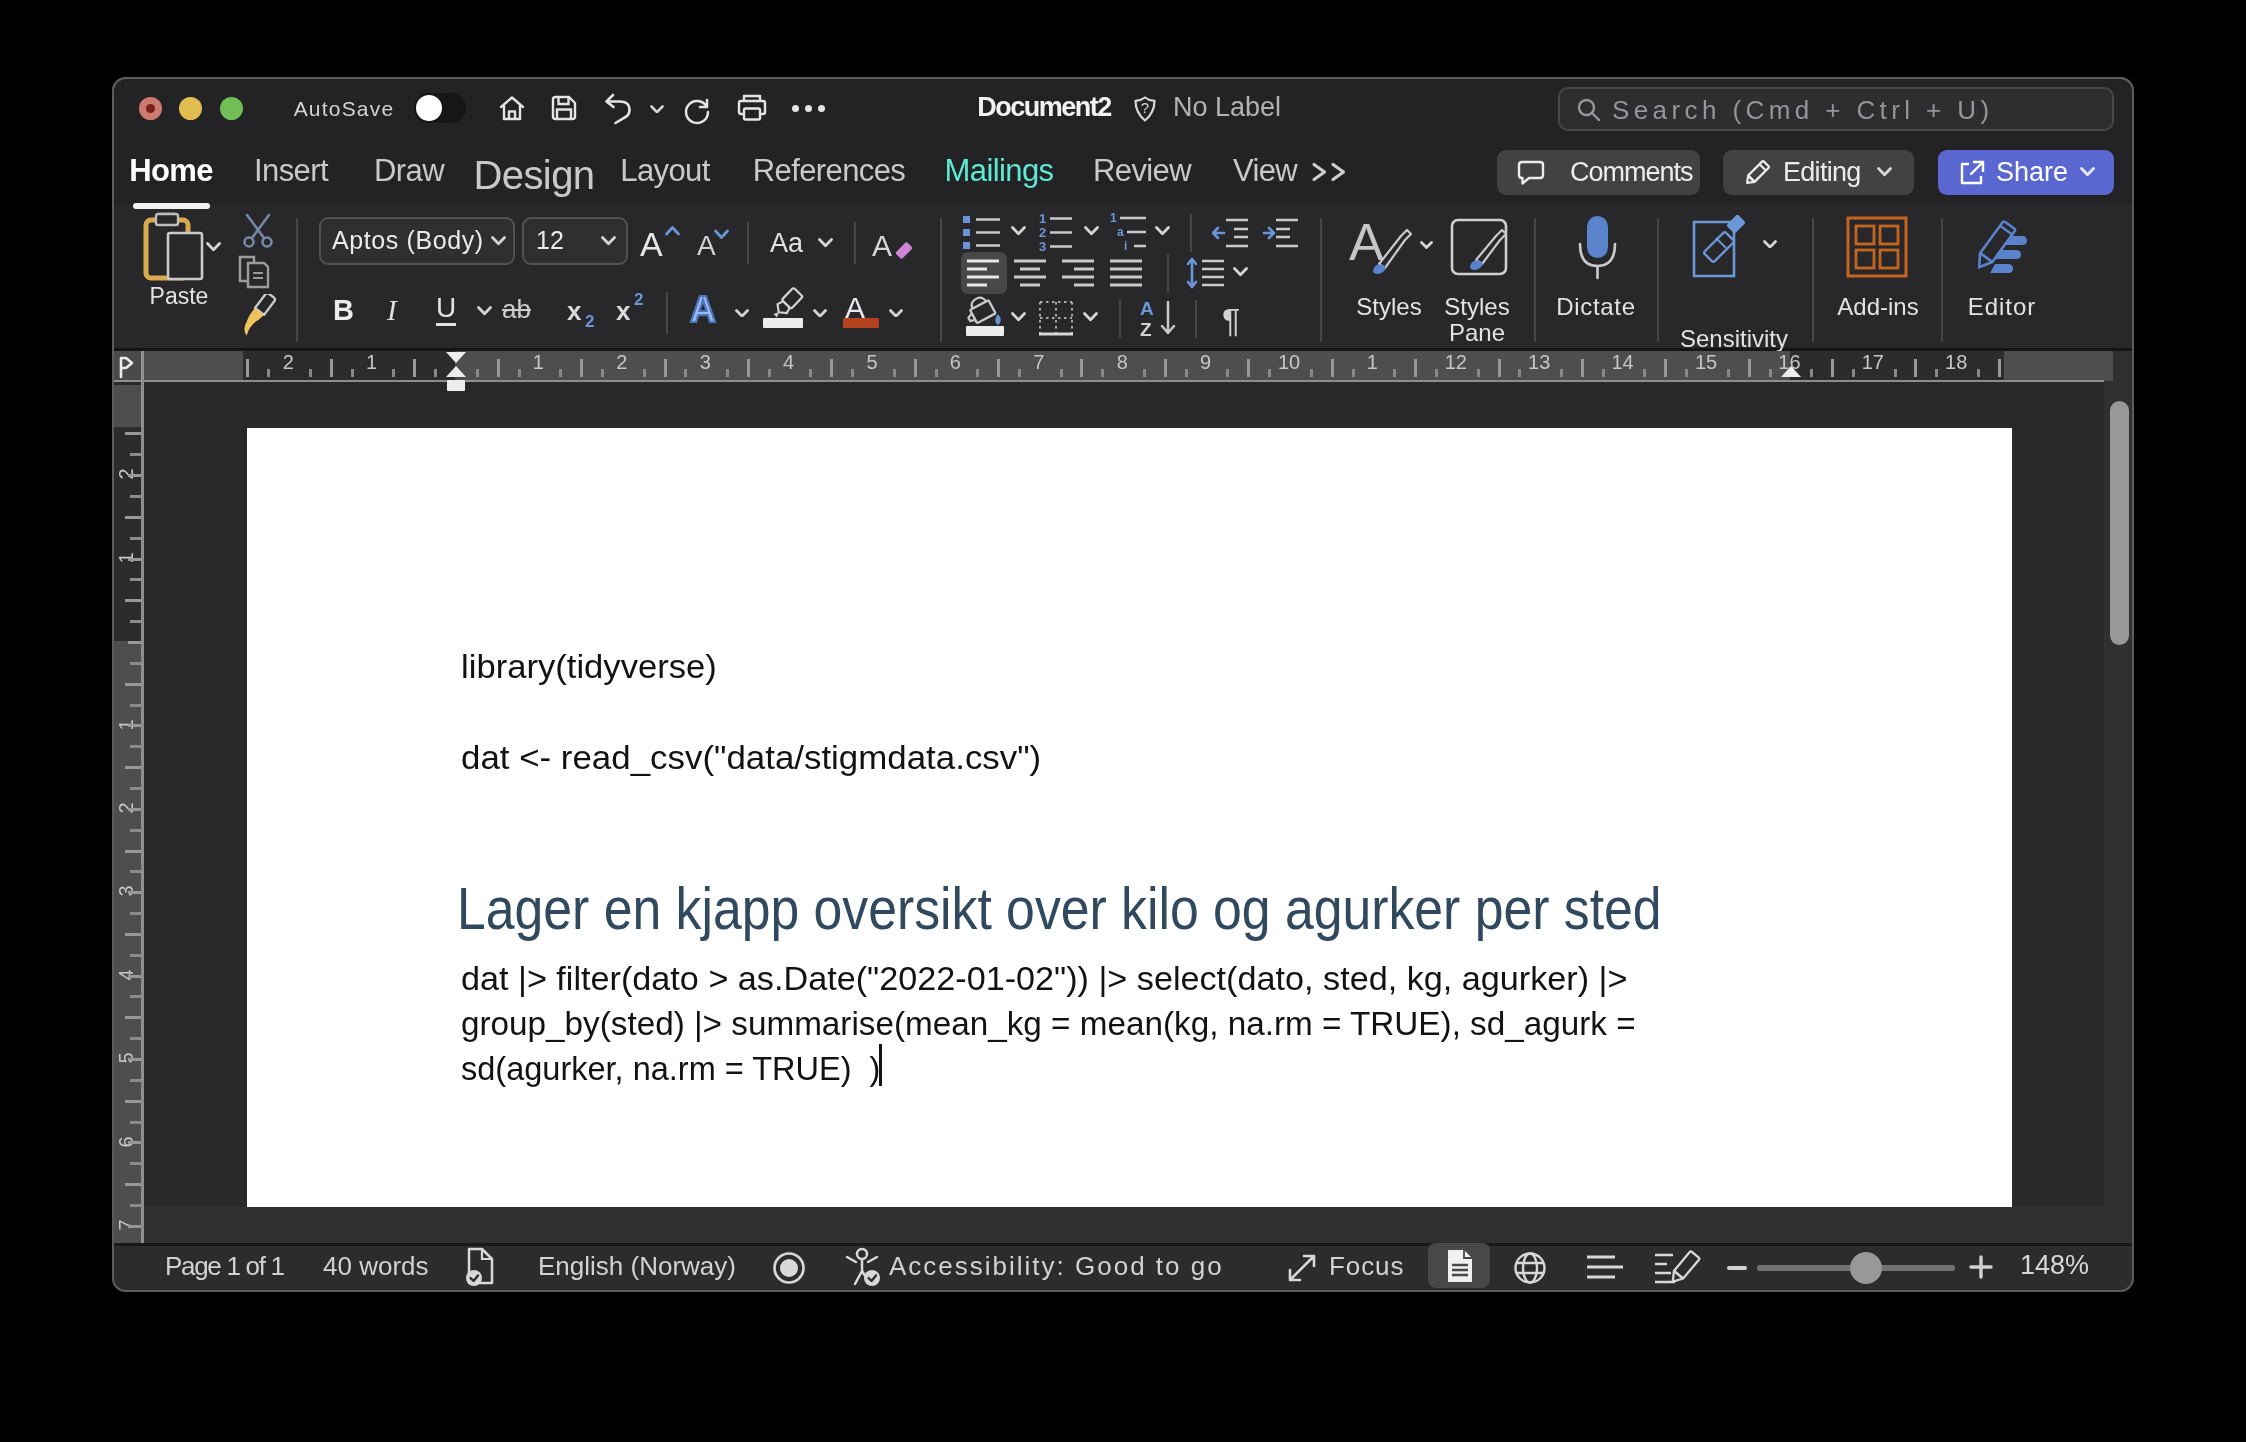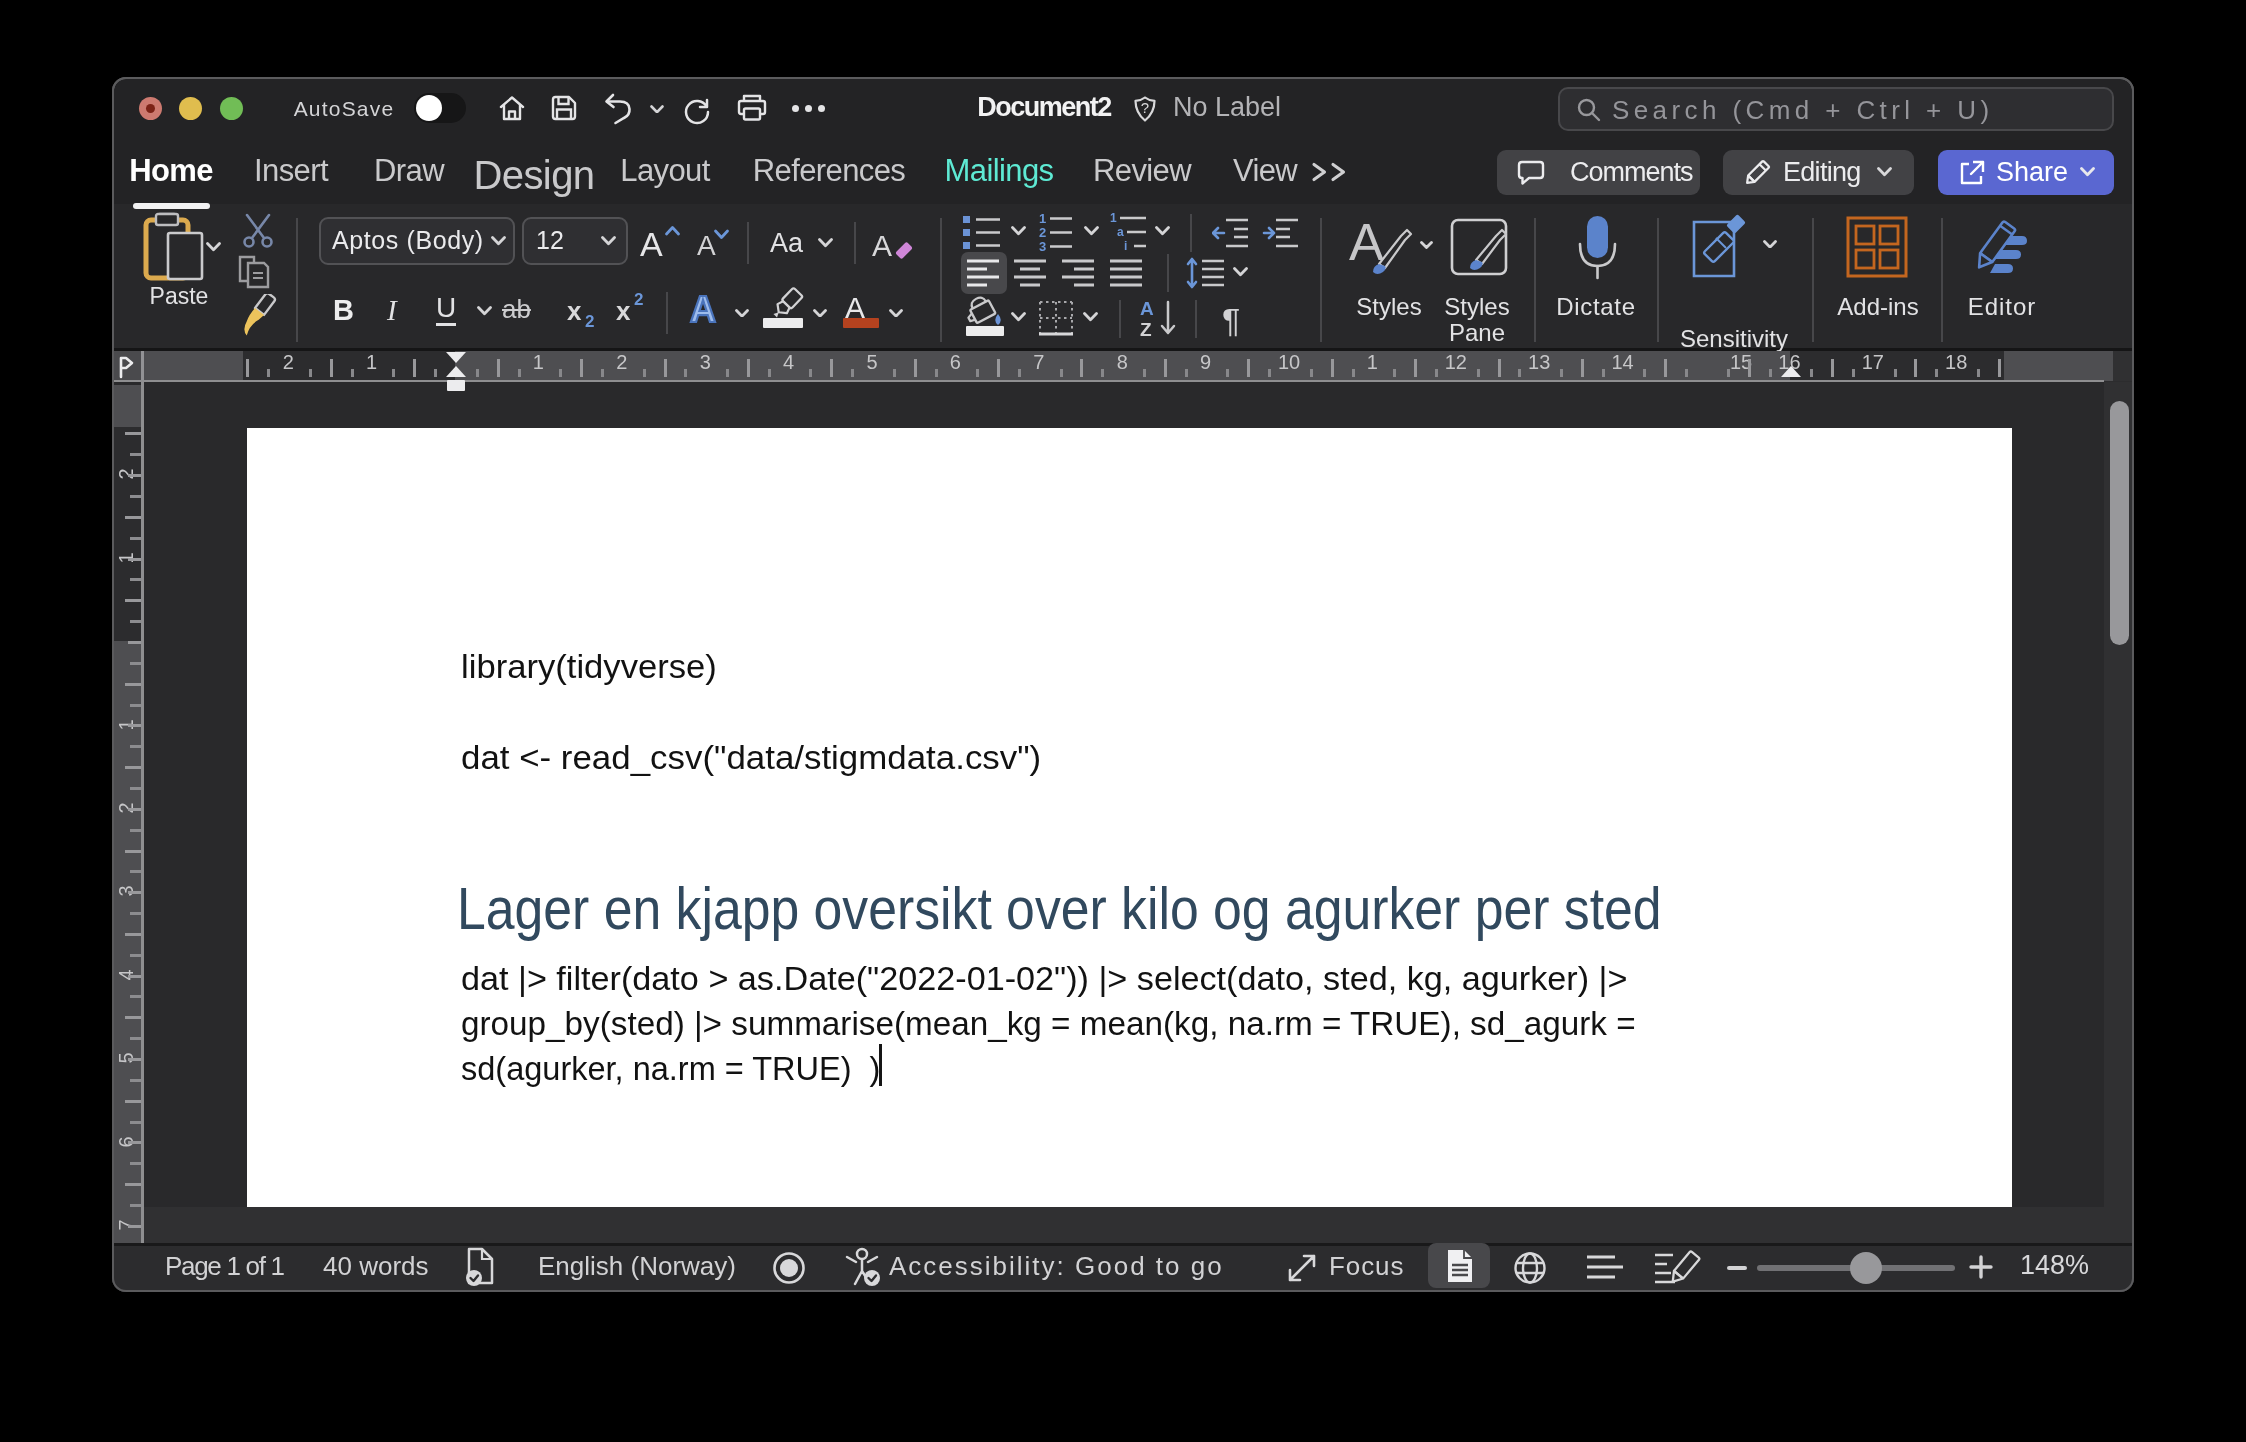--- a/index.html
+++ b/index.html
@@ -350,21 +350,21 @@
 <div style="position:absolute;left:760.0px;top:275.1px;font-size:20px;line-height:1;color:#c6c6c8;font-weight:400;white-space:nowrap;transform:translateX(-50%);">5</div>
 <div style="position:absolute;left:843.4000000000001px;top:275.1px;font-size:20px;line-height:1;color:#c6c6c8;font-weight:400;white-space:nowrap;transform:translateX(-50%);">6</div>
 <div style="position:absolute;left:926.8000000000002px;top:275.1px;font-size:20px;line-height:1;color:#c6c6c8;font-weight:400;white-space:nowrap;transform:translateX(-50%);">7</div>
 <div style="position:absolute;left:1010.2px;top:275.1px;font-size:20px;line-height:1;color:#c6c6c8;font-weight:400;white-space:nowrap;transform:translateX(-50%);">8</div>
 <div style="position:absolute;left:1093.6px;top:275.1px;font-size:20px;line-height:1;color:#c6c6c8;font-weight:400;white-space:nowrap;transform:translateX(-50%);">9</div>
 <div style="position:absolute;left:1177.0px;top:275.1px;font-size:20px;line-height:1;color:#c6c6c8;font-weight:400;white-space:nowrap;transform:translateX(-50%);">10</div>
 <div style="position:absolute;left:1260.4px;top:275.1px;font-size:20px;line-height:1;color:#c6c6c8;font-weight:400;white-space:nowrap;transform:translateX(-50%);">1</div>
 <div style="position:absolute;left:1343.8000000000002px;top:275.1px;font-size:20px;line-height:1;color:#c6c6c8;font-weight:400;white-space:nowrap;transform:translateX(-50%);">12</div>
 <div style="position:absolute;left:1427.2px;top:275.1px;font-size:20px;line-height:1;color:#c6c6c8;font-weight:400;white-space:nowrap;transform:translateX(-50%);">13</div>
 <div style="position:absolute;left:1510.6000000000001px;top:275.1px;font-size:20px;line-height:1;color:#c6c6c8;font-weight:400;white-space:nowrap;transform:translateX(-50%);">14</div>
-<div style="position:absolute;left:1594.0px;top:275.1px;font-size:20px;line-height:1;color:#c6c6c8;font-weight:400;white-space:nowrap;transform:translateX(-50%);margin-left:35px;">15</div>
+<div style="position:absolute;left:1594.0px;top:275.1px;font-size:20px;line-height:1;color:#c6c6c8;font-weight:400;white-space:nowrap;transform:translateX(-50%);">15</div>
 <div style="position:absolute;left:1677.4px;top:275.1px;font-size:20px;line-height:1;color:#c6c6c8;font-weight:400;white-space:nowrap;transform:translateX(-50%);">16</div>
 <div style="position:absolute;left:1760.8000000000002px;top:275.1px;font-size:20px;line-height:1;color:#c6c6c8;font-weight:400;white-space:nowrap;transform:translateX(-50%);">17</div>
 <div style="position:absolute;left:1844.2px;top:275.1px;font-size:20px;line-height:1;color:#c6c6c8;font-weight:400;white-space:nowrap;transform:translateX(-50%);">18</div>
 <div style="position:absolute;left:134px;top:282px;width:3px;height:18px;background:#98989b"></div>
 <div style="position:absolute;left:155px;top:292px;width:3px;height:8px;background:#88888b"></div>
 <div style="position:absolute;left:197px;top:292px;width:3px;height:8px;background:#88888b"></div>
 <div style="position:absolute;left:218px;top:282px;width:3px;height:18px;background:#98989b"></div>
 <div style="position:absolute;left:239px;top:292px;width:3px;height:8px;background:#88888b"></div>
 <div style="position:absolute;left:280px;top:292px;width:3px;height:8px;background:#88888b"></div>
 <div style="position:absolute;left:301px;top:282px;width:3px;height:18px;background:#98989b"></div>

